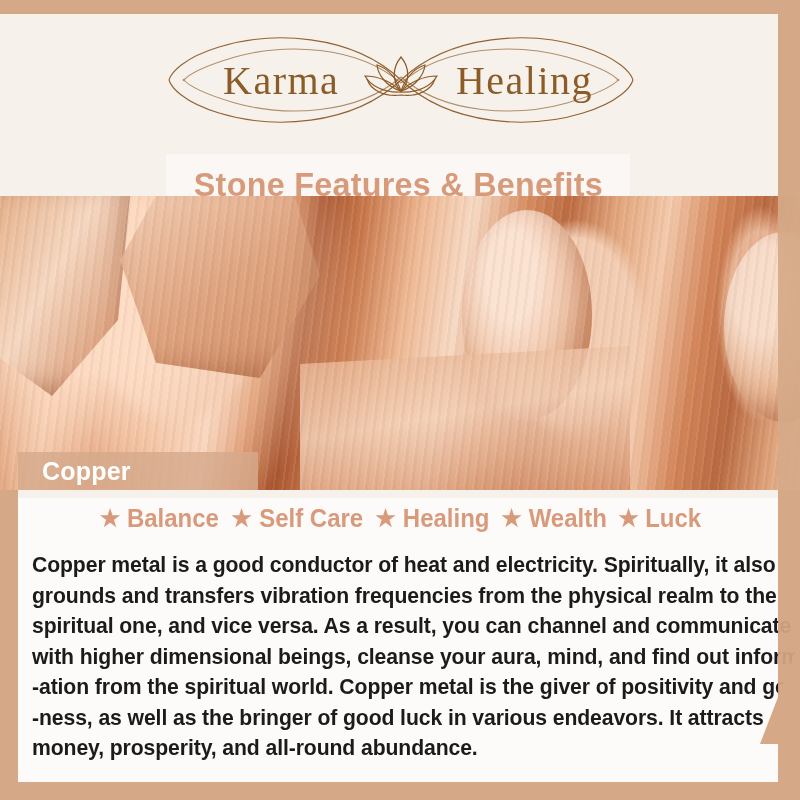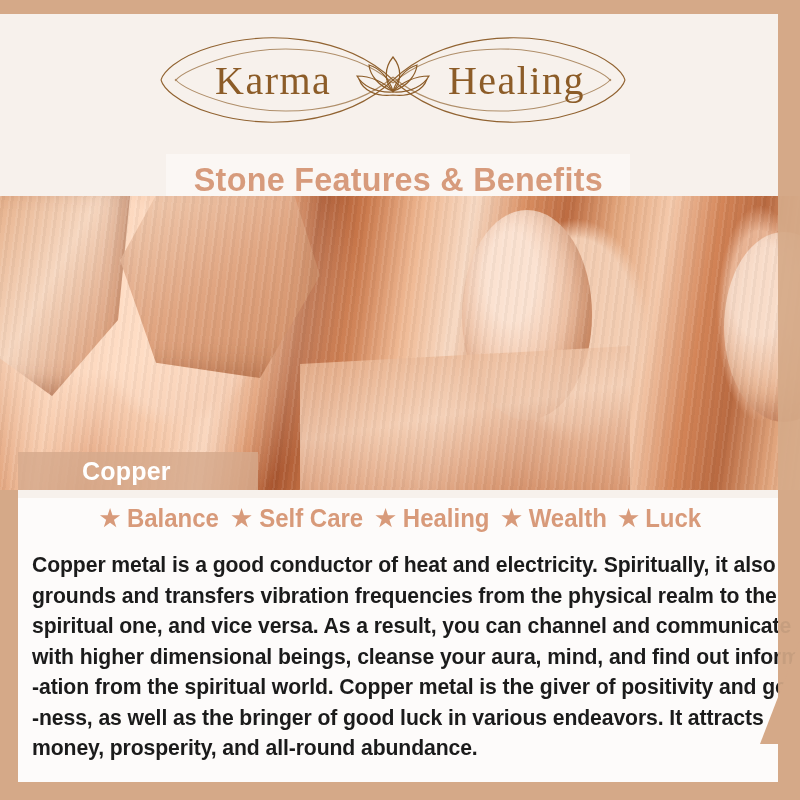--- a/index.html
+++ b/index.html
@@ -23,21 +23,21 @@
     position: absolute;
     left: 0; top: 14px;
     width: 778px;
     height: 182px;
     background: #f7f1ec;
   }
 
   
   .logo-wrap {
     position: absolute;
-    left: 4px; top: 18px;
+    left: 12px; top: 18px;
     width: 778px;
     height: 95px;
     display: flex;
     align-items: center;
     justify-content: center;
     text-align: center;
   }
   .logo-inner { position: relative; width: 480px; height: 90px; }
   .logo-svg { position:absolute; left:0; top:0; }
   .logo-text {
@@ -52,21 +52,21 @@
   .logo-left  { left: 62px; }
   .logo-right { right: 48px; }
 
   
   .title-band {
     position: absolute;
     left: 166px; top: 140px;
     width: 464px; height: 50px;
     background: #fbf7f4;
     display: flex;
-    align-items: center;
+    align-items: flex-end;
     justify-content: center;
   }
   .title-text {
     font-family: "Liberation Sans Narrow","Liberation Sans",sans-serif;
     font-weight: bold;
     font-size: 34px;
     letter-spacing: 0.3px;
     color: #d79b7c;
     transform: scaleX(0.95);
     white-space: nowrap;
@@ -141,21 +141,21 @@
 
   
   .caption-band {
     position:absolute;
     left:18px; top:452px;
     width:240px; height:38px;
     background: rgba(214,170,140,.82);
     display:flex; align-items:center;
   }
   .caption-text {
-    margin-left: 64px;
+    margin-left: 24px;
     color:#ffffff;
     font-family:"Liberation Sans", sans-serif;
     font-weight:bold;
     font-size:25px;
     letter-spacing:.2px;
   }
 
   
   .body-card {
     position:absolute;

